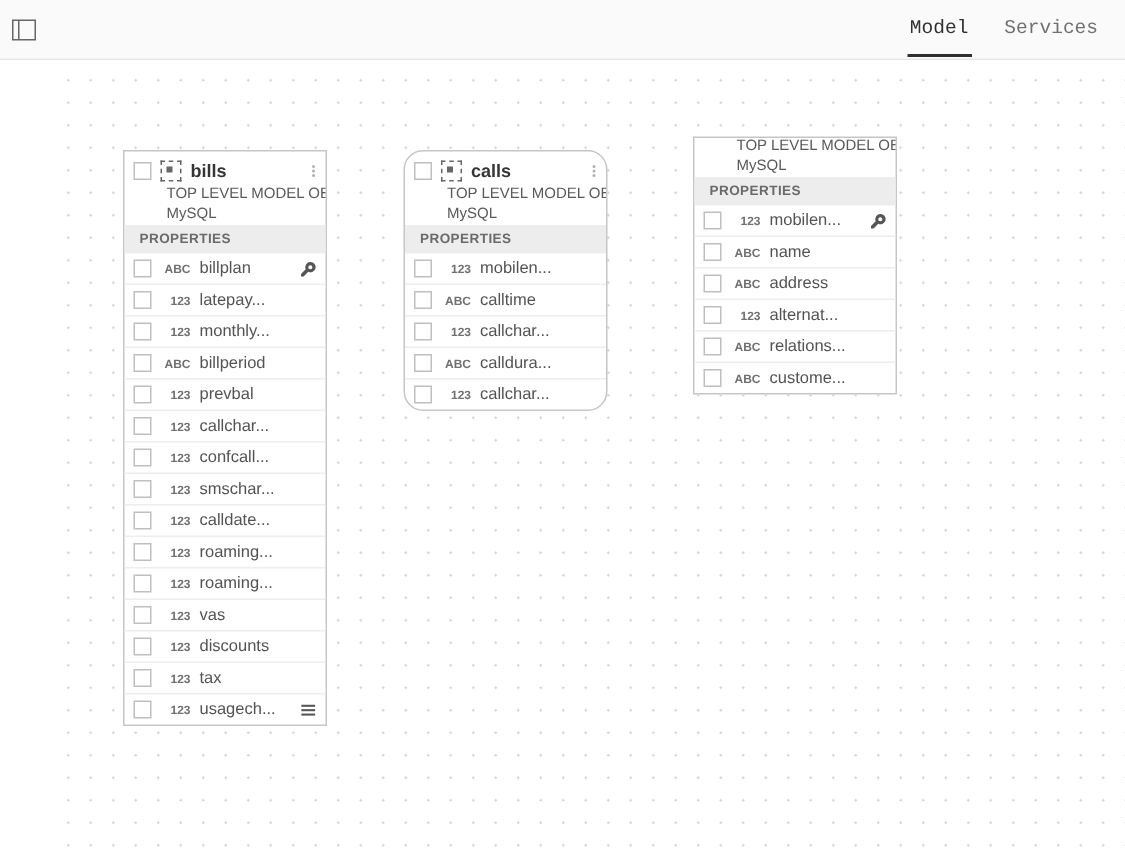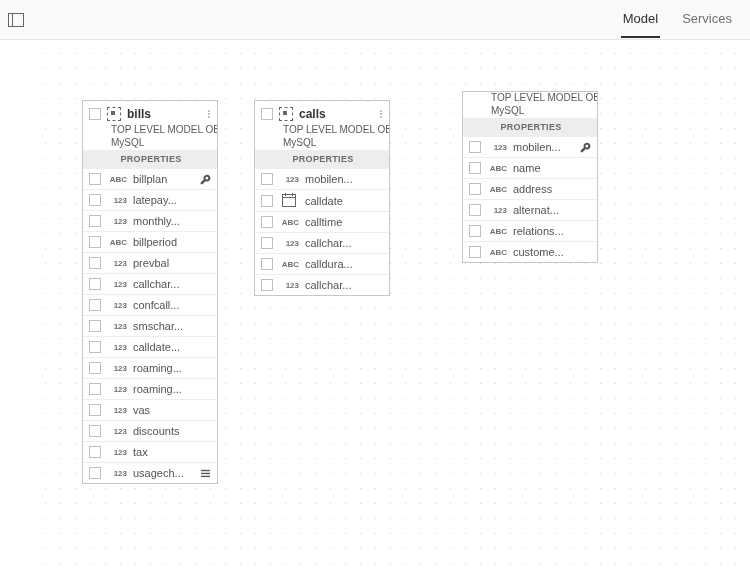--- a/index.html
+++ b/index.html
@@ -36,20 +36,21 @@
     }
     .tabs {
       display: flex;
       gap: 20px;
     }
     .tab {
       font-size: 13px;
       color: #707070;
       padding: 10px 2px;
       cursor: pointer;
+      font-family: Liberation Mono, monospace;
     }
     .tab.active {
       color: #303030;
       border-bottom: 2px solid #2f2f2f;
     }
     .canvas {
       position: relative;
       width: 100%;
       height: 530px;
       background-image: radial-gradient(circle, #d2d2d2 0.8px, transparent 0.8px);
@@ -119,21 +120,20 @@
       white-space: nowrap;
       overflow:hidden;
     }
     .prop-header {
       background: #ededed;
       font-size: 9px;
       font-weight: 600;
       color: #6a6a6a;
       letter-spacing: 0.3px;
       padding: 4px 8px 4px 10px;
-      text-align: center;
     }
     .prop-row {
       display: flex;
       align-items: center;
       border-top: 1px solid #eee;
       padding: 4px 6px;
       gap: 6px;
       font-size: 11px;
       color: #535353;
     }
@@ -286,43 +286,38 @@
         <div class="prop-name">usagech...</div>
         <div class="extra-icon">
           <svg width="11" height="11" viewBox="0 0 12 12">
             <rect x="1" y="2" width="10" height="1.5" fill="#555"></rect>
             <rect x="1" y="5.2" width="10" height="1.5" fill="#555"></rect>
             <rect x="1" y="8.4" width="10" height="1.5" fill="#555"></rect>
           </svg>
         </div>
       </div>
     </div>
-    <div class="card" style="left: 222px; top: 60px;">
+    <div class="card" style="left: 237px; top: 60px; border-radius: 13px;">
       <div class="card-head">
         <div class="chk"></div>
         <div class="obj-icon"></div>
         <div class="card-title">calls</div>
         <div class="dots-icon">
           <span></span>
           <span></span>
           <span></span>
         </div>
       </div>
       <div class="sub-line">TOP LEVEL MODEL OBJECT</div>
       <div class="sub-line">MySQL</div>
       <div class="prop-header">PROPERTIES</div>
       <div class="prop-row">
         <div class="chk"></div>
         <div class="type-badge">123</div>
         <div class="prop-name">mobilen...</div>
-      </div>
-      <div class="prop-row">
-        <div class="chk"></div>
-        <div class="type-date"></div>
-        <div class="prop-name">calldate</div>
       </div>
       <div class="prop-row">
         <div class="chk"></div>
         <div class="type-badge">ABC</div>
         <div class="prop-name">calltime</div>
       </div>
       <div class="prop-row">
         <div class="chk"></div>
         <div class="type-badge">123</div>
         <div class="prop-name">callchar...</div>

